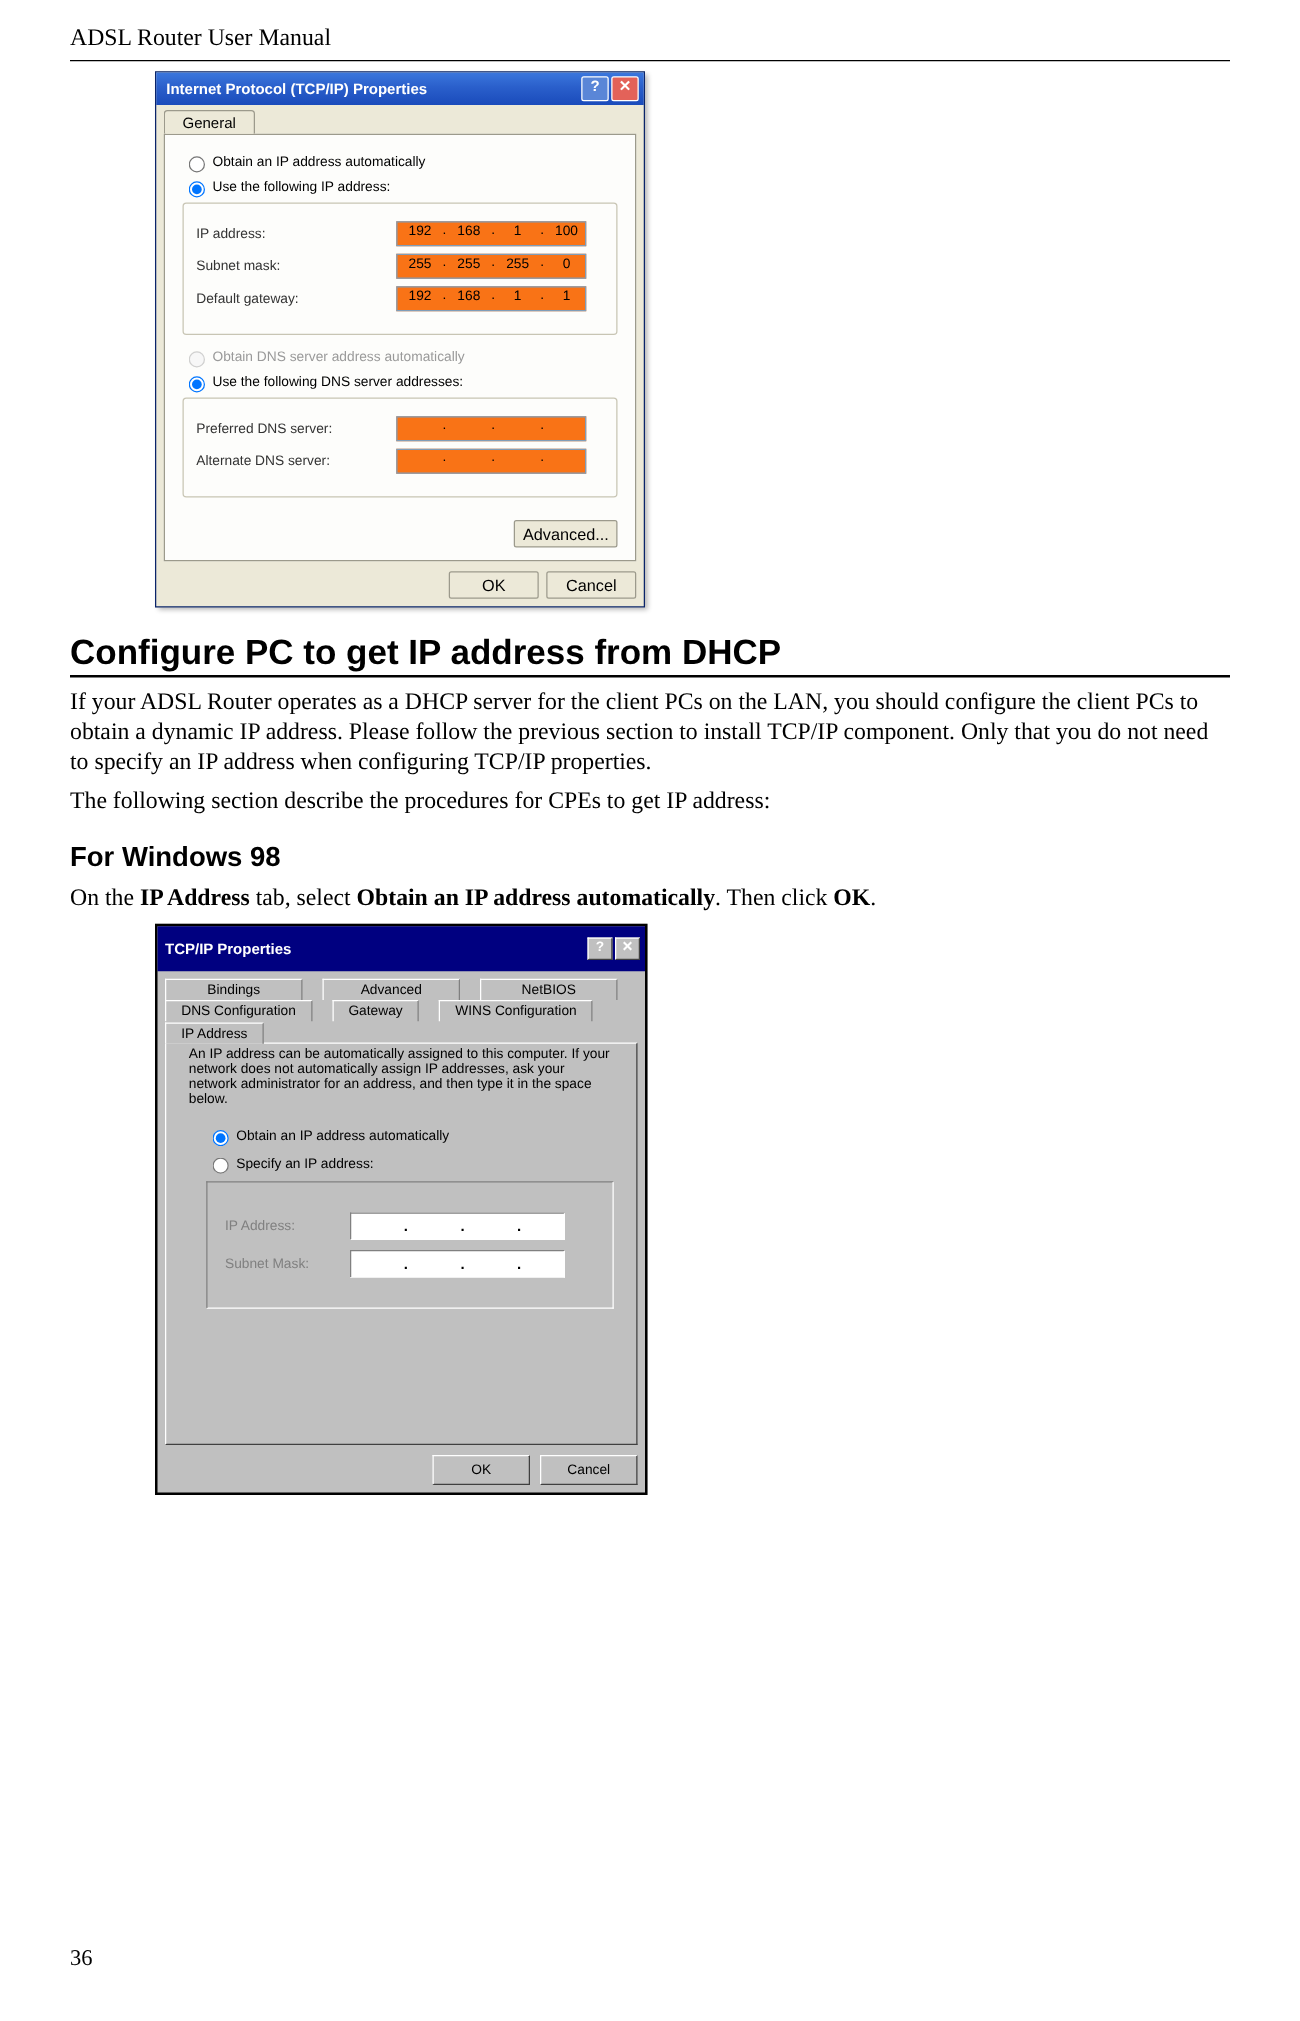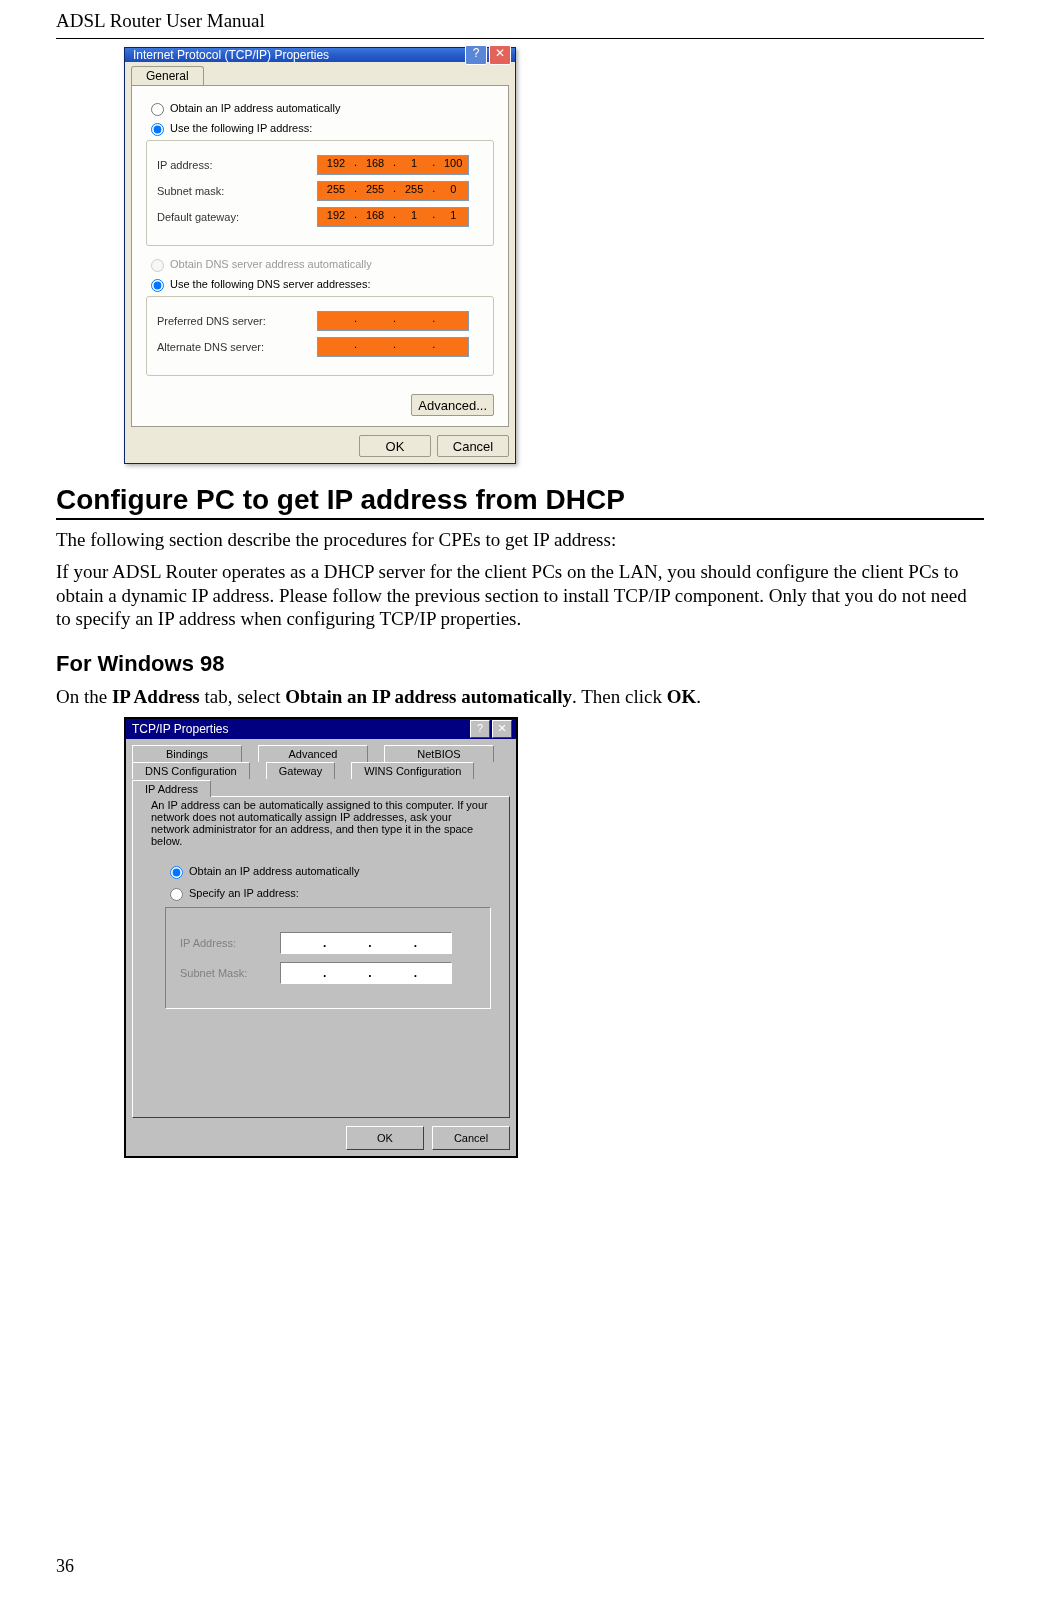--- a/index.html
+++ b/index.html
@@ -11,21 +11,21 @@
     width: 1040px;
     min-height: 1617px;
     box-sizing: border-box;
     position: relative;
   }
   .page {
     padding: 0 56px 0 56px;
   }
   .running-header {
     font-size: 19px;
-    padding-top: 10px;
+    padding-top: 20px;
     border-bottom: 1px solid #000;
     height: 28px;
     margin-bottom: 8px;
   }
   .screenshot {
     margin: 6px 0 10px 68px;
   }
   h2.section {
     font-family: Verdana, Geneva, sans-serif;
     font-weight: bold;
@@ -57,25 +57,25 @@
     border: 1px solid #0a246a;
     background: #ece9d8;
     font-family: Tahoma, Arial, sans-serif;
     font-size: 12px;
     color: #000;
     box-shadow: 2px 2px 4px rgba(0,0,0,.3);
   }
   .xp-titlebar {
     background: linear-gradient(to bottom, #3b77dd 0%, #2a5fcb 45%, #1a4bbb 100%);
     color: #fff;
-    height: 14px;
+    height: 26px;
     display: flex;
     align-items: center;
     padding: 0 4px 0 8px;
-    font-weight: normal;
+    font-weight: bold;
   }
   .xp-title { flex: 1; white-space: nowrap; overflow: hidden; }
   .xp-winbtn {
     width: 20px; height: 18px;
     margin-left: 2px;
     background: #e36259;
     border: 1px solid #fff;
     border-radius: 2px;
     color: #fff;
     font-size: 12px; line-height: 14px;
@@ -152,25 +152,25 @@
   .w98-dialog {
     width: 390px;
     background: #c0c0c0;
     border: 2px solid #000;
     font-family: "MS Sans Serif", Tahoma, Arial, sans-serif;
     font-size: 12px;
   }
   .w98-titlebar {
     background: #000080;
     color: #fff;
-    height: 20px;
+    height: 36px;
     display: flex;
     align-items: center;
     padding: 0 4px 0 6px;
-    font-weight: normal;
+    font-weight: bold;
     font-size: 12px;
   }
   .w98-title { flex: 1; }
   .w98-winbtn {
     width: 18px; height: 16px;
     margin-left: 2px;
     background: #c0c0c0;
     border-top: 1px solid #fff; border-left: 1px solid #fff;
     border-right: 1px solid #404040; border-bottom: 1px solid #404040;
     font-size: 11px; line-height: 14px; text-align: center;
@@ -347,22 +347,22 @@
         </div>
         <div class="xp-bottom-btns">
           <button class="xp-button">OK</button>
           <button class="xp-button">Cancel</button>
         </div>
       </div>
     </div>
   </div>
 
   <h2 class="section">Configure PC to get IP address from DHCP</h2>
+  <p class="body">If your ADSL Router operates as a DHCP server for the client PCs on the LAN, you should configure the client PCs to obtain a dynamic IP address. Please follow the previous section to install TCP/IP component. Only that you do not need to specify an IP address when configuring TCP/IP properties.</p>
   <p class="body">The following section describe the procedures for CPEs to get IP address:</p>
-  <p class="body">If your ADSL Router operates as a DHCP server for the client PCs on the LAN, you should configure the client PCs to obtain a dynamic IP address. Please follow the previous section to install TCP/IP component. Only that you do not need to specify an IP address when configuring TCP/IP properties.</p>
 
   <h3 class="sub">For Windows 98</h3>
   <p class="body">
     <span>On the </span><b>IP Address</b><span> tab, select </span><b>Obtain an IP address automatically</b><span>. Then click </span><b>OK</b><span>.</span>
   </p>
 
   <div class="screenshot">
     <div class="w98-dialog">
       <div class="w98-titlebar">
         <span class="w98-title">TCP/IP Properties</span>

